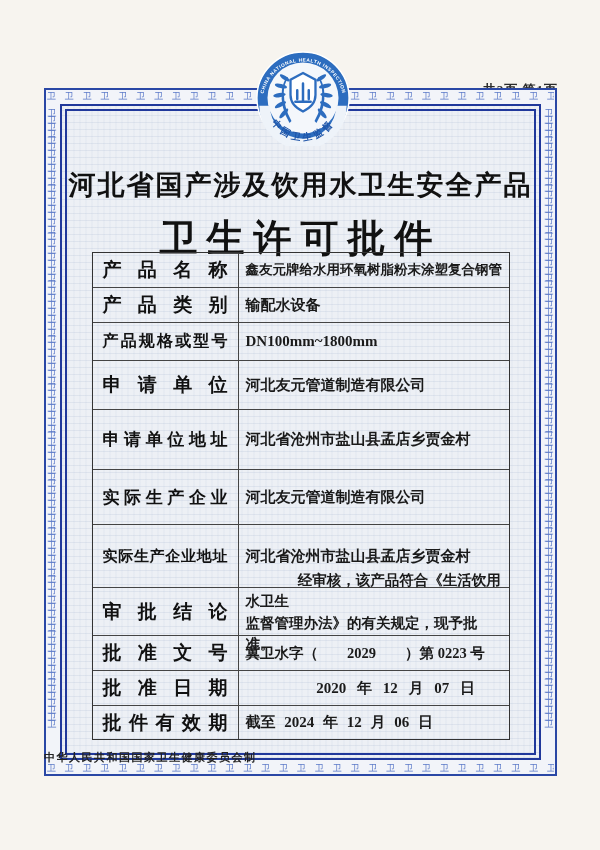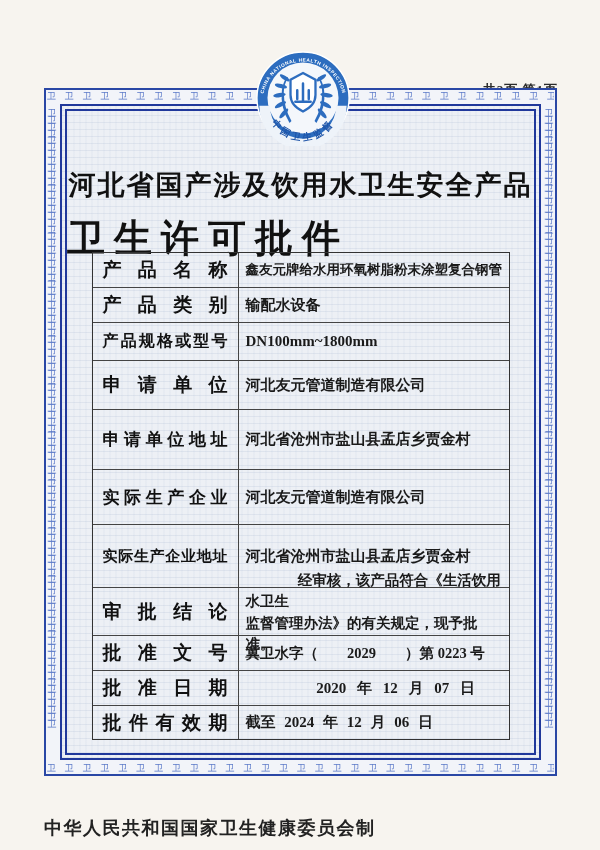--- a/index.html
+++ b/index.html
@@ -14,22 +14,22 @@
 
   
   .pagination {
     position:absolute; top:68px; right:42px;
     font-size:13px; font-weight:bold; color:#2a2a2a;
     letter-spacing:1px;
     margin-top:13px;
   }
 
   .footer-note {
-    position:absolute; left:44px; top:816px;
-    font-size:18px; font-weight:bold; color:#222;
+    position:absolute; left:44px; top:750px;
+    font-size:11px; font-weight:bold; color:#222;
     letter-spacing:1.5px;
   }
 
   
   .cert-frame {
     position:absolute; left:44px; top:88px;
     width:513px; height:688px;
     border:2px solid #2a47a5;
     background:#f2f4f9;
   }
@@ -59,21 +59,21 @@
     position:absolute; left:255px; top:50px;
     width:96px; height:96px; z-index:5;
   }
 
   
   .title1 {
     margin-top:56px; text-align:center;
     font-size:27px; font-weight:bold; letter-spacing:2px; color:#111;
   }
   .title2 {
-    margin-top:10px; text-align:left;
+    margin-top:10px; text-align:center;
     font-size:38px; font-weight:bold; letter-spacing:9px; color:#111;
   }
 
   
   .cert-table {
     position:absolute; top:141px; left:50%;
     transform:translateX(-50%);
     width:418px;
     border:1.5px solid #333;
     display:flex; flex-direction:column;

